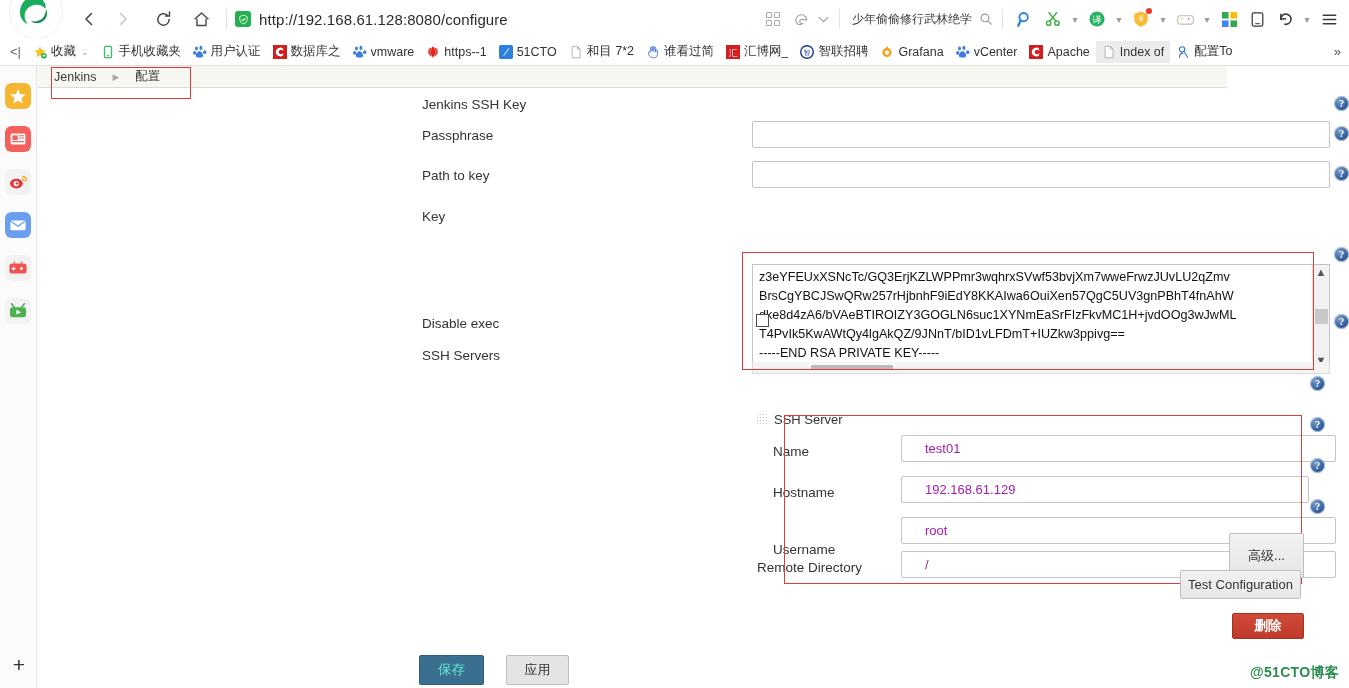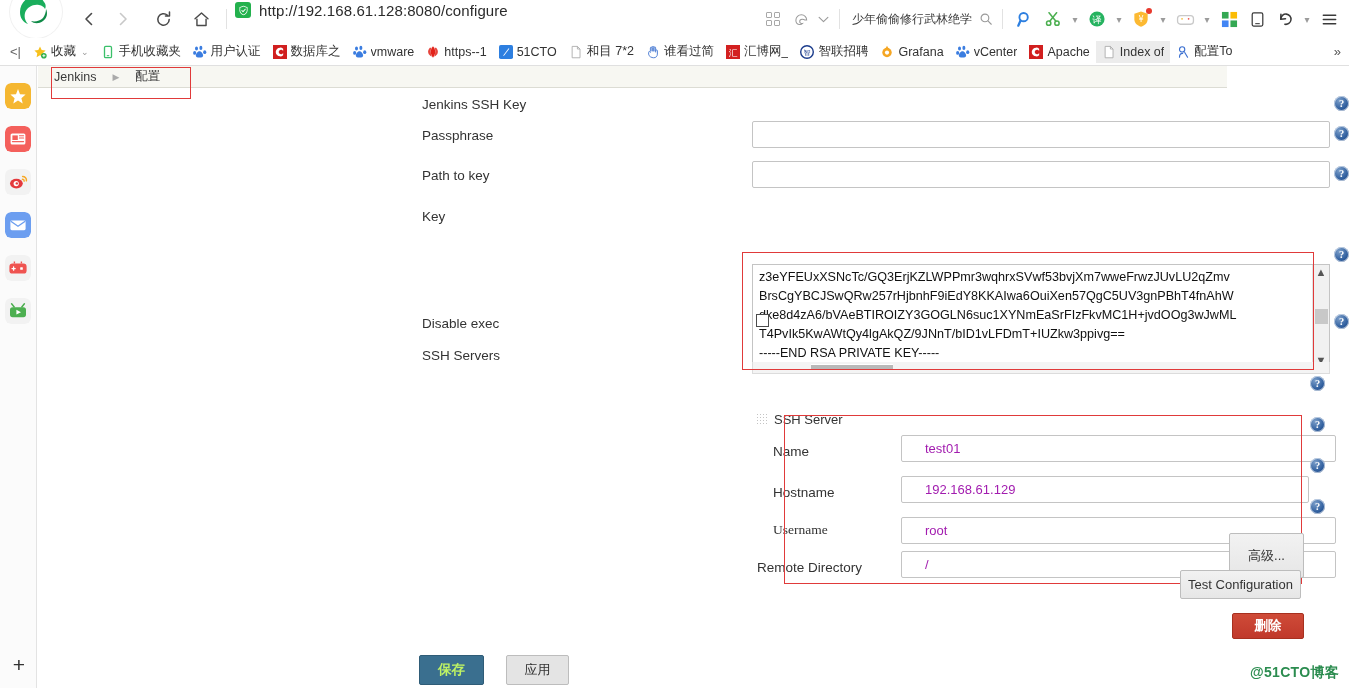--- a/index.html
+++ b/index.html
@@ -26,21 +26,21 @@
     display:flex; align-items:center; justify-content:center;
     box-shadow:0 0 0 1px #f1f1f1;
   }
   .logo-badge svg { display:block; }
   .nav-btn {
     width:34px; height:34px; display:flex; align-items:center; justify-content:center;
     color:#4a4a4a; font-size:19px; cursor:pointer; border-radius:3px;
   }
   .nav-btn.disabled { color:#c8c8c8; }
   .nav-sep { width:1px; height:20px; background:#e2e2e2; margin:0 8px; }
-  #url-area { display:flex; flex:1; height:34px; }
+  #url-area { display:flex; align-items:center; flex:1; height:34px; }
   #ssl-badge {
     width:16px; height:16px; border-radius:3px; background:#23b14d;
     display:flex; align-items:center; justify-content:center; margin-right:8px;
   }
   #ssl-badge svg { display:block; }
   #url-text {
     font-size:15px; color:#2b2b2b; letter-spacing:0.1px; white-space:nowrap;
   }
   #nav-right { display:flex; align-items:center; height:34px; padding-right:6px; }
   .ic { width:28px; height:28px; display:flex; align-items:center; justify-content:center; cursor:pointer; }
@@ -167,22 +167,22 @@
     border:1.6px solid #e03a3a; pointer-events:none;
   }
 
   
   .btn-grey {
     background:linear-gradient(#f2f2f2,#e6e6e6); border:1px solid #bdbdbd;
     font-size:13px; color:#333; cursor:pointer; border-radius:2px;
     font-family:"Liberation Sans", sans-serif;
   }
   .btn-blue {
-    background:#3a6f8f; border:1px solid #2f5c77; color:#bef264;
-    font-size:13.5px; cursor:pointer; border-radius:2px; font-weight:bold;
+    background:#3a6f8f; border:1px solid #2f5c77; color:#5eead4;
+    font-size:13.5px; cursor:pointer; border-radius:2px; font-weight:normal;
     font-family:"Liberation Sans", sans-serif;
   }
   .btn-red {
     background:linear-gradient(#cf4b38,#c0392b); border:1px solid #a7301f;
     color:#fff; font-size:13.5px; cursor:pointer; border-radius:2px; font-weight:bold;
     font-family:"Liberation Sans", sans-serif;
   }
   #watermark {
     position:absolute; right:10px; bottom:6px; font-size:14px; color:#15803d;
     font-weight:bold; letter-spacing:.3px; opacity:.9;
@@ -564,21 +564,21 @@
       <span class="drag-handle"></span>
       <span>SSH Server</span>
     </div>
 
     <span class="form-label" style="position:absolute; left:21px; top:38px;">Name</span>
     <input class="txt-input" type="text" style="position: absolute; left: 149px; top: 29px; width: 435px;" value="test01">
 
     <span class="form-label" style="position:absolute; left:21px; top:79px;">Hostname</span>
     <input class="txt-input" type="text" style="position: absolute; left: 149px; top: 70px; width: 408px;" value="192.168.61.129">
 
-    <span class="form-label" style="position:absolute; left:21px; top:116px;font-family:Liberation Serif, serif;">Username</span>
+    <span class="form-label" style="position:absolute; left:21px; top:136px;">Username</span>
     <input class="txt-input" type="text" style="position: absolute; left: 149px; top: 111px; width: 435px;" value="root">
 
     <span class="form-label" style="position:absolute; left:5px; top:154px;">Remote Directory</span>
     <input class="txt-input" type="text" style="position: absolute; left: 149px; top: 145px; width: 435px;" value="/">
   </div>
 
   <div class="helpicon" style="position:absolute; left:1272px; top:310px;">?</div>
   <div class="helpicon" style="position:absolute; left:1272px; top:351px;">?</div>
   <div class="helpicon" style="position:absolute; left:1272px; top:392px;">?</div>
   <div class="helpicon" style="position:absolute; left:1272px; top:433px;">?</div>

